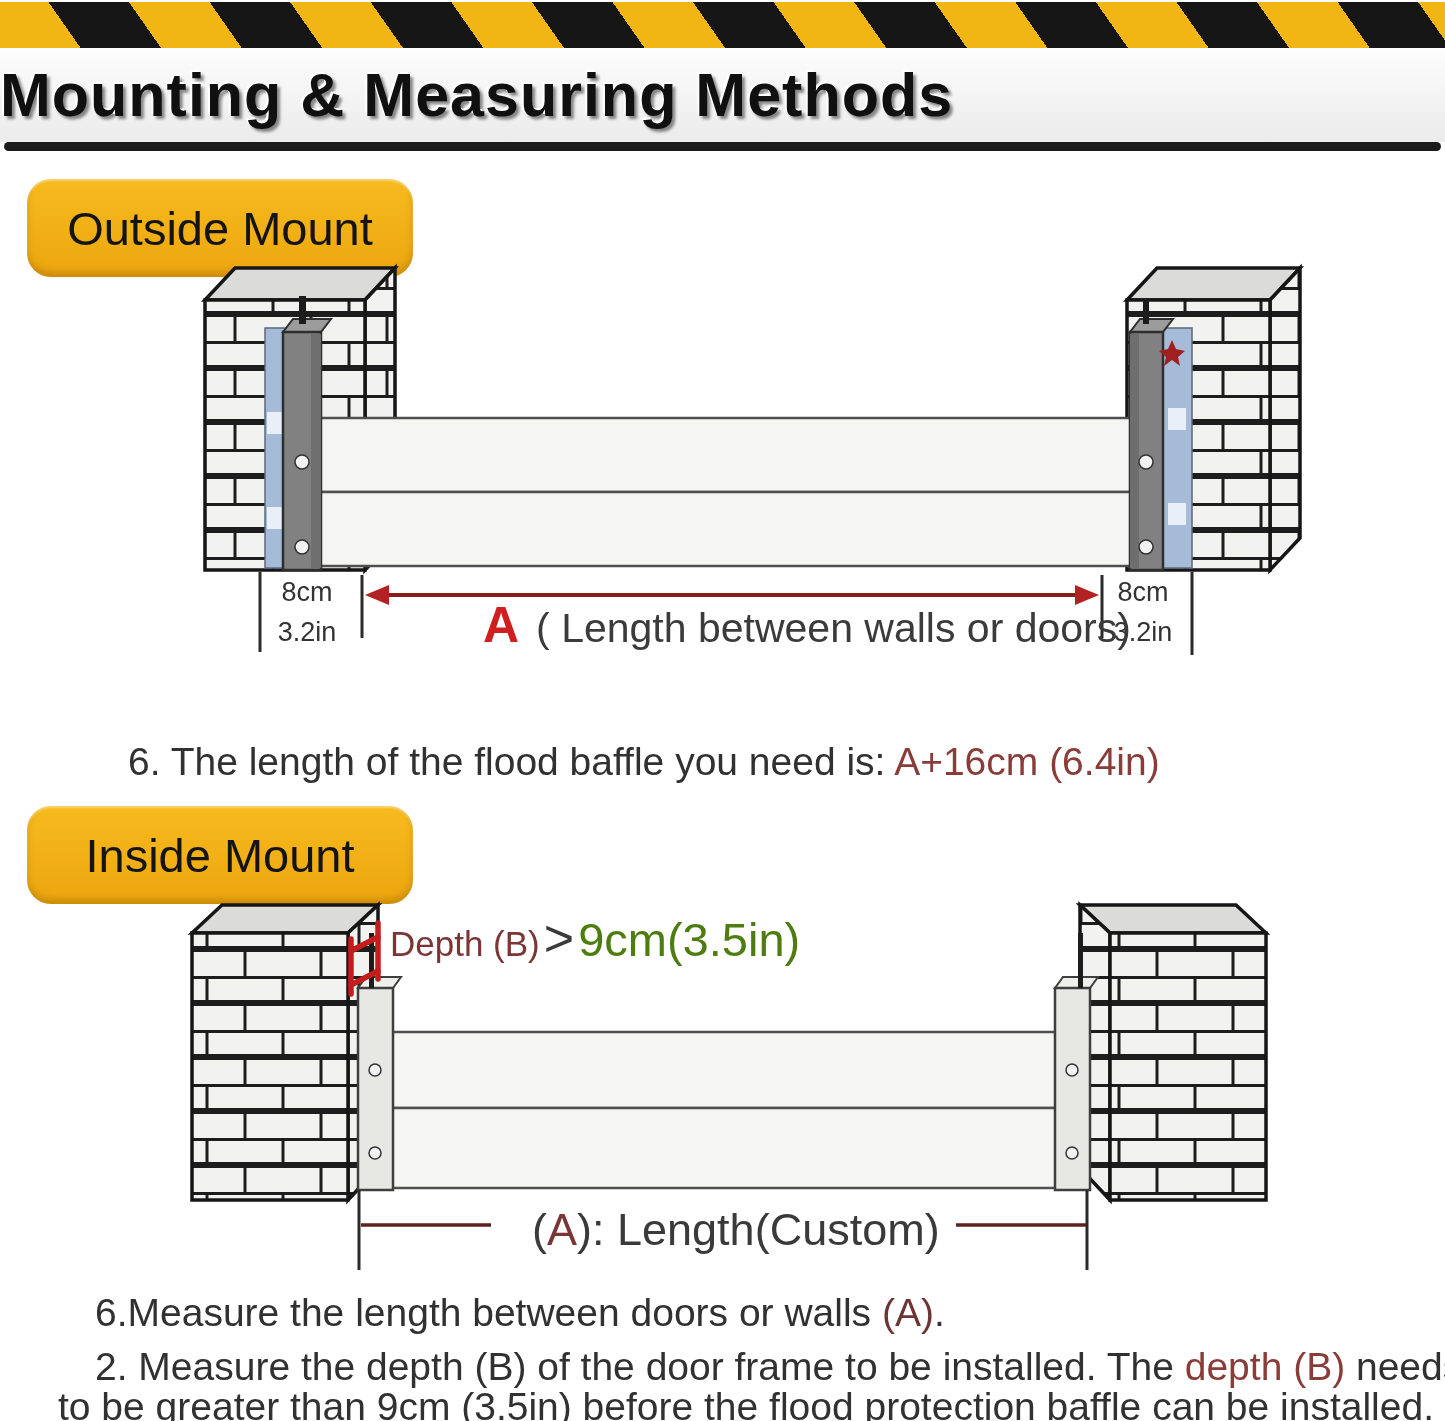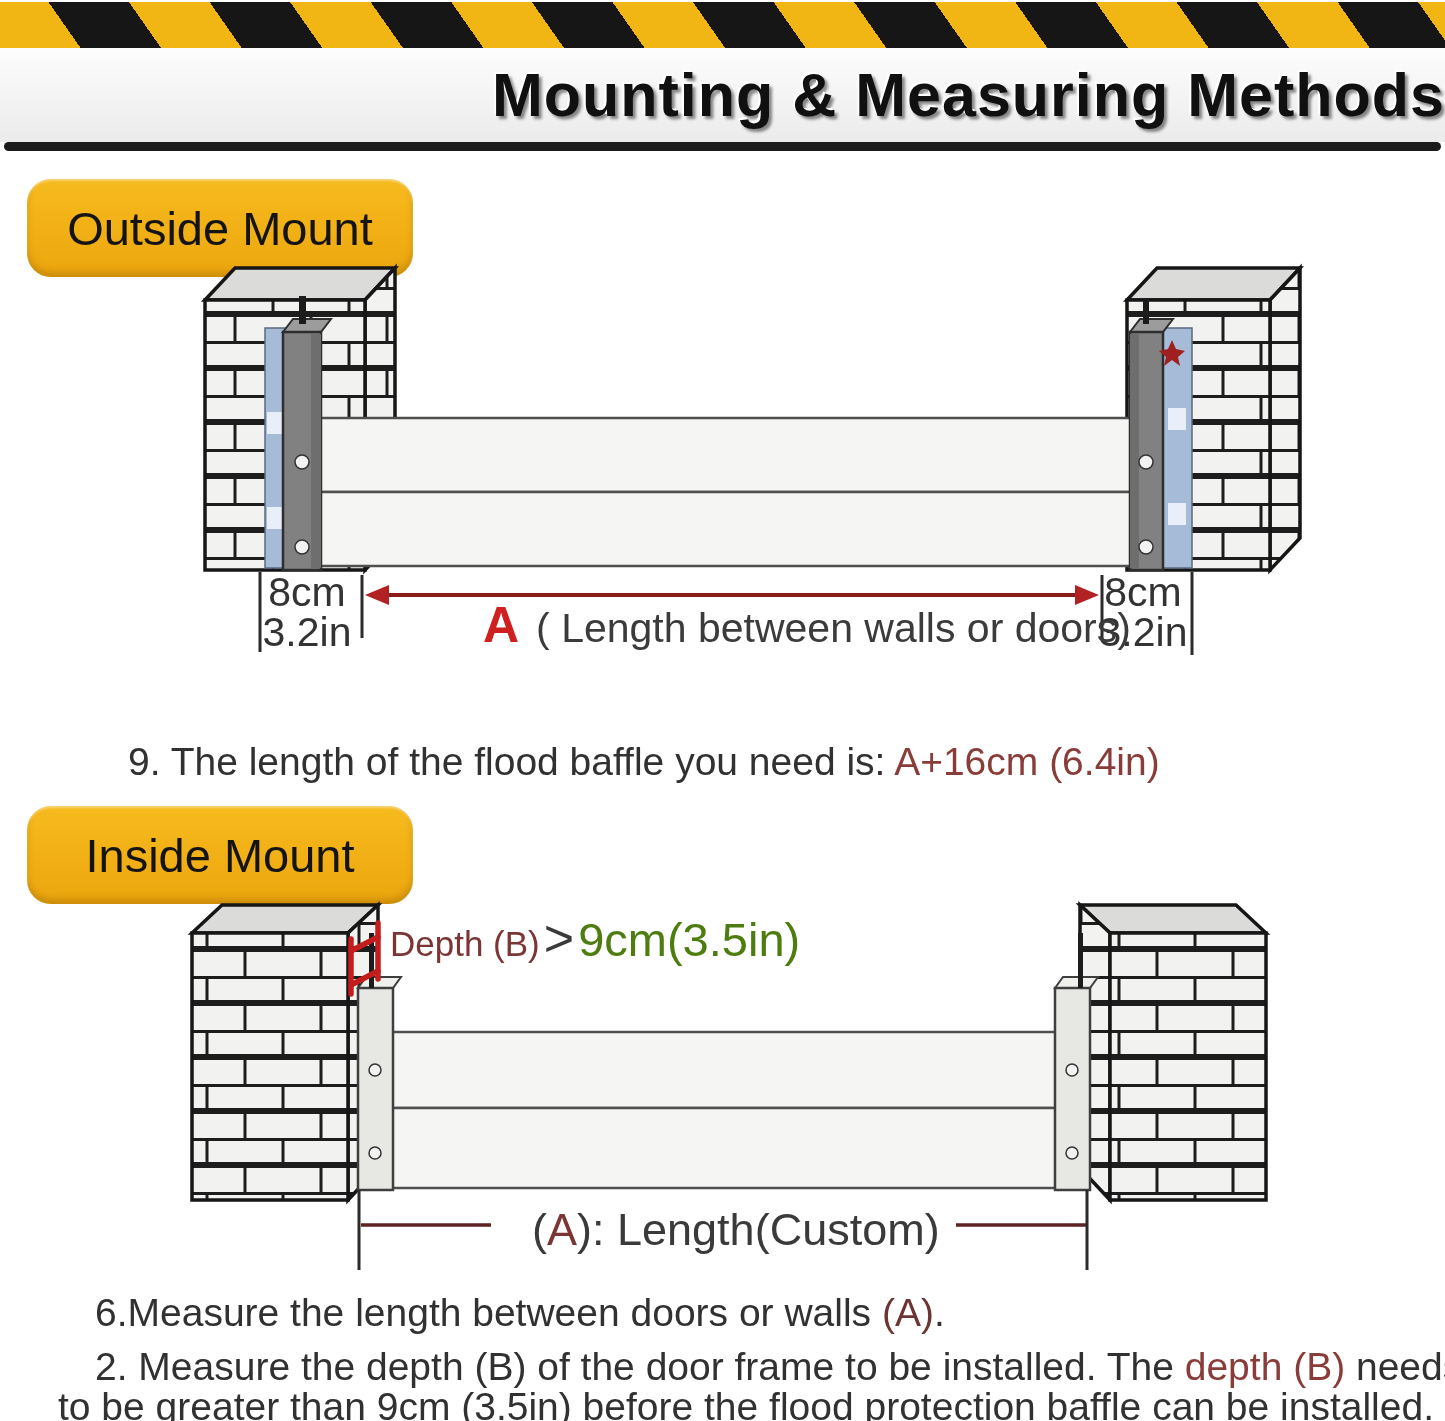--- a/index.html
+++ b/index.html
@@ -4,42 +4,42 @@
 <style>
   html,body{margin:0;padding:0;background:#fff;}
   .page{position:relative;width:1445px;height:1421px;background:#fff;overflow:hidden;
         font-family:"Liberation Sans",sans-serif;}
 
   
   .hazard{position:absolute;top:2px;left:0;width:100%;height:46px;
           background:repeating-linear-gradient(55deg,#f2b614 0 66px,#161616 66px 132px);}
   .titlebar{position:absolute;top:48px;left:0;width:100%;height:94px;
             background:linear-gradient(180deg,#fdfdfd,#ebebeb);
-            display:flex;align-items:center;justify-content:flex-end;}
+            display:flex;align-items:center;justify-content:flex-start;}
   .title{font-size:61px;font-weight:bold;color:#101010;letter-spacing:1px;
          text-shadow:-2px -2px 0 #ffffff, 3px 3px 3px rgba(0,0,0,.45);}
   .title-rule{position:absolute;top:142px;left:4px;right:4px;height:9px;
               background:#1b1b1b;border-radius:5px;}
 
   
   .badge{position:absolute;left:27px;width:386px;height:98px;border-radius:24px;
          background:linear-gradient(180deg,#f7bb1e,#eca60e);
          box-shadow:inset 0 -5px 7px rgba(140,90,0,.35), inset 0 2px 2px rgba(255,255,255,.4);
          display:flex;align-items:center;justify-content:center;
          font-size:47px;color:#141414;}
   #badge-outside{top:179px;}
   #badge-inside{top:806px;}
 
   
   .diag{position:absolute;}
   #diag1{left:140px;top:260px;width:1190px;height:400px;}
   #diag2{left:150px;top:895px;width:1170px;height:380px;}
 
   
-  .dimblock{position:absolute;width:110px;text-align:center;font-size:41px;color:#333;line-height:40px;}
+  .dimblock{position:absolute;width:110px;text-align:center;font-size:27px;color:#333;line-height:40px;}
   #dim-left{left:252px;top:572px;}
   #dim-right{left:1088px;top:572px;}
   .arrowlabel{position:absolute;left:483px;top:596px;display:flex;align-items:baseline;white-space:nowrap;}
   .arrowlabel .bigA{font-size:50px;font-weight:bold;color:#cf1f1f;}
   .arrowlabel .rest{font-size:41px;color:#3b3b3b;margin-left:17px;}
 
   .depthlabel{position:absolute;left:390px;top:908px;display:flex;align-items:baseline;white-space:nowrap;}
   .depthlabel .dl1{font-size:35px;color:#7c3434;}
   .depthlabel .dgt{font-size:52px;color:#3a3a3a;margin:0 4px;}
   .depthlabel .dv{font-size:47px;color:#4d7c0f;}
@@ -166,21 +166,21 @@
   <div class="dimblock" id="dim-right">
     <div>8cm</div>
     <div>3.2in</div>
   </div>
   <div class="arrowlabel">
     <span class="bigA">A</span>
     <span class="rest">( Length between walls or doors)</span>
   </div>
 
   <div class="step" id="out-step2">
-    <span>9. The length of the flood baffle you need is: </span><span class="acc-red">A+16cm (6.4in)</span>
+    <span>6. The length of the flood baffle you need is: </span><span class="acc-red">A+16cm (6.4in)</span>
   </div>
 
   <div class="badge" id="badge-inside">
     <span>Inside Mount</span>
   </div>
 
   <svg id="diag2" class="diag" viewBox="0 0 1170 380">
     <defs>
       <pattern id="bp2" width="76" height="54" patternUnits="userSpaceOnUse">
         <rect width="76" height="54" fill="#f2f2f0"></rect>

